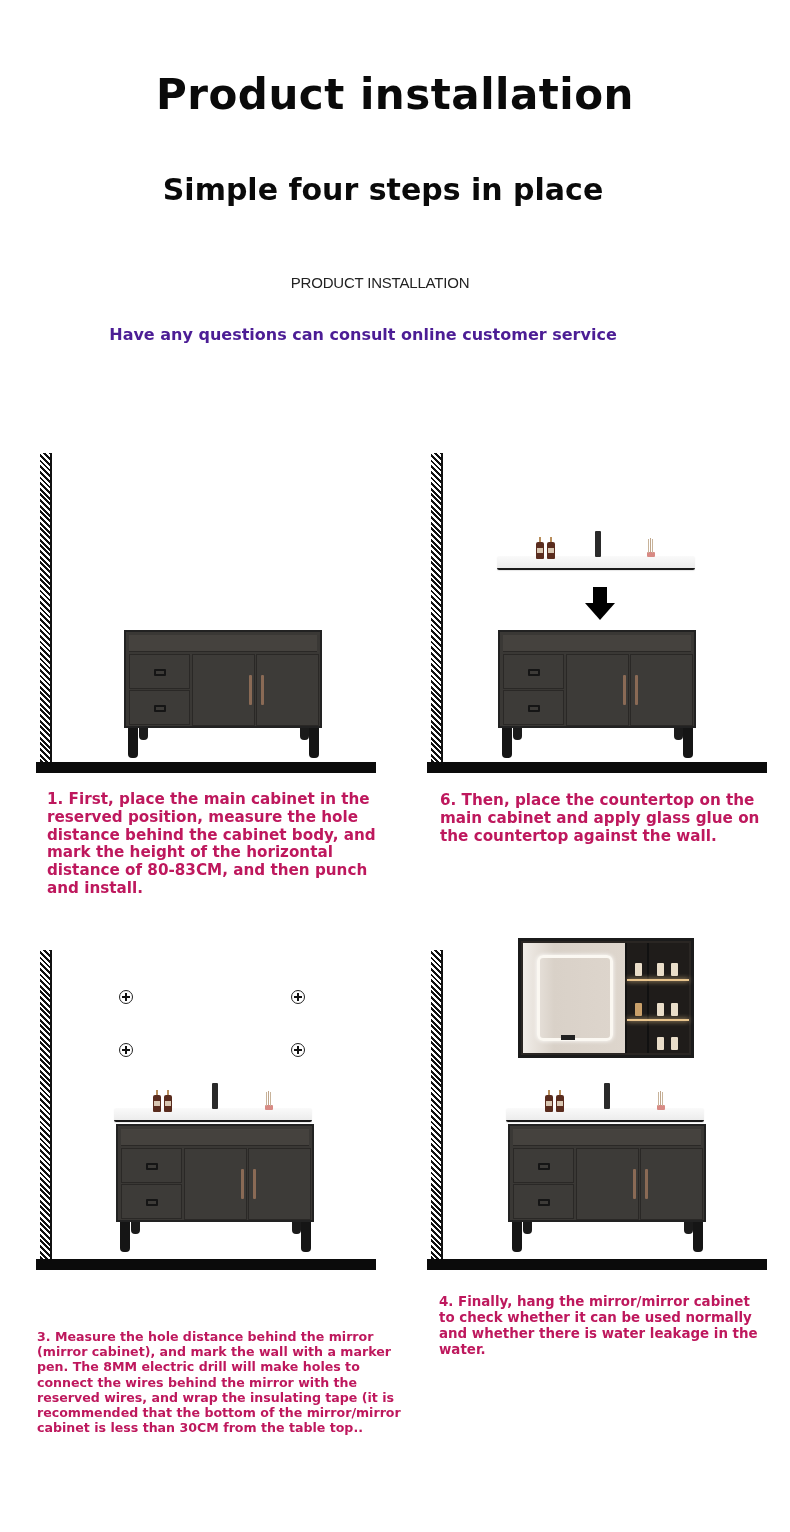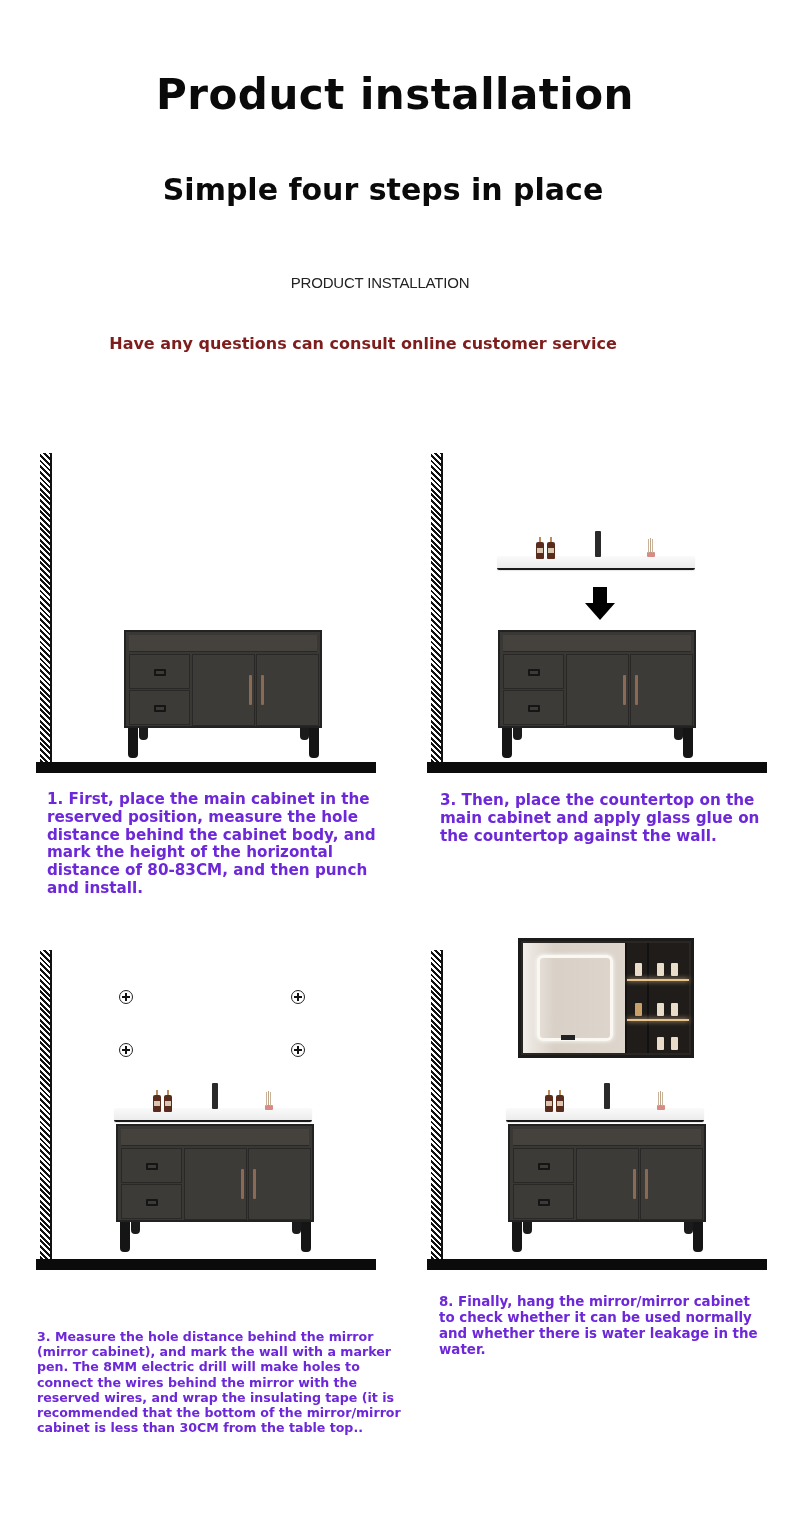--- a/index.html
+++ b/index.html
@@ -2,21 +2,21 @@
 <html><head>
 <meta charset="utf-8">
 <style>
   * { margin: 0; padding: 0; box-sizing: border-box; }
   html, body { width: 790px; height: 1532px; background: #ffffff; overflow: hidden; }
   body { position: relative; font-family: "DejaVu Sans", "Liberation Sans", sans-serif; color: #111; }
 
   .title { position: absolute; left: 0; width: 790px; top: 70px; text-align: center; font-size: 42px; font-weight: bold; letter-spacing: 0.5px; color: #0a0a0a; }
   .subtitle { position: absolute; left: 0; width: 766px; top: 172px; text-align: center; font-size: 30px; font-weight: bold; color: #0a0a0a; }
   .caps { position: absolute; left: 0; width: 760px; top: 274px; text-align: center; font-size: 15px; font-family: "Liberation Sans", sans-serif; color: #222; letter-spacing: -0.2px; }
-  .consult { position: absolute; left: 0; width: 726px; top: 334px; text-align: center; font-size: 16px; font-weight: bold; color: #7f1d1d; }
+  .consult { position: absolute; left: 0; width: 726px; top: 325px; text-align: center; font-size: 16px; font-weight: bold; color: #4c1d95; }
 
   .panel { position: absolute; width: 345px; height: 330px; }
   .wall { position: absolute; left: 6px; top: 0; width: 12px; bottom: 0;
           background: repeating-linear-gradient(45deg, #111 0 2px, #fff 2px 4px); border-right: 2px solid #111; }
   .floor { position: absolute; left: 0; width: 340px; height: 11px; background: #0b0b0b; bottom: 0; }
 
   .cab { position: absolute; width: 198px; height: 98px; background: #3a3835; border: 2px solid #222; }
   .cab .top { position: absolute; left: 3px; right: 3px; top: 3px; height: 17px; background: #45423e; border-bottom: 1px solid #2a2826; }
   .cab .drawer { position: absolute; left: 3px; width: 61px; height: 35px; background: #3d3b38; border: 1px solid #2a2826; }
   .cab .drawer .pull { position: absolute; left: 24px; top: 14px; width: 12px; height: 7px; border: 2px solid #151515; border-radius: 1px; }
@@ -43,21 +43,21 @@
 
   .mirror { position: absolute; width: 176px; height: 120px; background: #2a2623; border: 3px solid #1b1b1b; }
   .mirror .glass { position: absolute; left: 2px; top: 2px; width: 104px; height: 110px; background: linear-gradient(90deg, #f1ede8 0%, #d9d1c8 30%, #ded6cd 100%); }
   .mirror .led { position: absolute; left: 14px; top: 12px; width: 76px; height: 86px; border: 3px solid #fbf8f2; border-radius: 6px; box-shadow: 0 0 4px #fff; }
   .mirror .clock { position: absolute; left: 38px; top: 92px; width: 14px; height: 5px; background: #222; }
   .mirror .shelves { position: absolute; right: 2px; top: 2px; width: 64px; height: 110px; background: #1f1c1a; border-left: 2px solid #111; }
   .mirror .shelf { position: absolute; left: 0; right: 0; height: 2px; background: #e8c48c; box-shadow: 0 0 5px #f1cf96; }
   .mirror .divider { position: absolute; left: 20px; top: 0; bottom: 0; width: 2px; background: #111; }
   .mirror .jar { position: absolute; width: 7px; height: 13px; background: #e9ddc9; border-radius: 1px; }
 
-  .step { position: absolute; font-weight: bold; color: #6d28d9; }
+  .step { position: absolute; font-weight: bold; color: #be185d; }
   .step1 { left: 47px; top: 791px; width: 345px; font-size: 15.2px; line-height: 17.8px; }
   .step2 { left: 440px; top: 792px; width: 340px; font-size: 15.2px; line-height: 17.8px; }
   .step3 { left: 37px; top: 1301px; width: 375px; font-size: 12.6px; line-height: 15.2px; margin-top: 28px; }
   .step4 { left: 439px; top: 1294px; width: 330px; font-size: 13.4px; line-height: 16px; }
 </style>
 </head>
 <body>
 
 <div class="title">Product installation</div>
 <div class="subtitle">Simple four steps in place</div>
@@ -115,21 +115,21 @@
         <div class="handle" style="left:4px;"></div>
       </div>
   </div>
   <div class="leg" style="left:75px; top:275px;"></div>
   <div class="leg short" style="left:86px; top:275px;"></div>
   <div class="leg short" style="left:247px; top:275px;"></div>
   <div class="leg" style="left:256px; top:275px;"></div>
 </div>
 
 <div class="step step1">1. First, place the main cabinet in the reserved position, measure the hole distance behind the cabinet body, and mark the height of the horizontal distance of 80-83CM, and then punch and install.</div>
-<div class="step step2">3. Then, place the countertop on the main cabinet and apply glass glue on the countertop against the wall.</div>
+<div class="step step2">6. Then, place the countertop on the main cabinet and apply glass glue on the countertop against the wall.</div>
 
 <div class="panel" style="left:36px; top:950px; height:320px;">
   <div class="wall" style="left:4px;"></div>
   <div class="floor"></div>
   <div class="mark" style="left:83px; top:40px;"></div>
   <div class="mark" style="left:255px; top:40px;"></div>
   <div class="mark" style="left:83px; top:93px;"></div>
   <div class="mark" style="left:255px; top:93px;"></div>
   <div class="counter" style="left:78px; top:158px;"></div>
   <div class="bottle" style="left:117px; top:145px;"></div>
@@ -199,13 +199,13 @@
         <div class="handle" style="left:4px;"></div>
       </div>
   </div>
   <div class="leg" style="left:85px; top:272px;"></div>
   <div class="leg short" style="left:96px; top:272px;"></div>
   <div class="leg short" style="left:257px; top:272px;"></div>
   <div class="leg" style="left:266px; top:272px;"></div>
 </div>
 
 <div class="step step3">3. Measure the hole distance behind the mirror (mirror cabinet), and mark the wall with a marker pen. The 8MM electric drill will make holes to connect the wires behind the mirror with the reserved wires, and wrap the insulating tape (it is recommended that the bottom of the mirror/mirror cabinet is less than 30CM from the table top..</div>
-<div class="step step4">8. Finally, hang the mirror/mirror cabinet to check whether it can be used normally and whether there is water leakage in the water.</div>
+<div class="step step4">4. Finally, hang the mirror/mirror cabinet to check whether it can be used normally and whether there is water leakage in the water.</div>
 
 </body></html>

